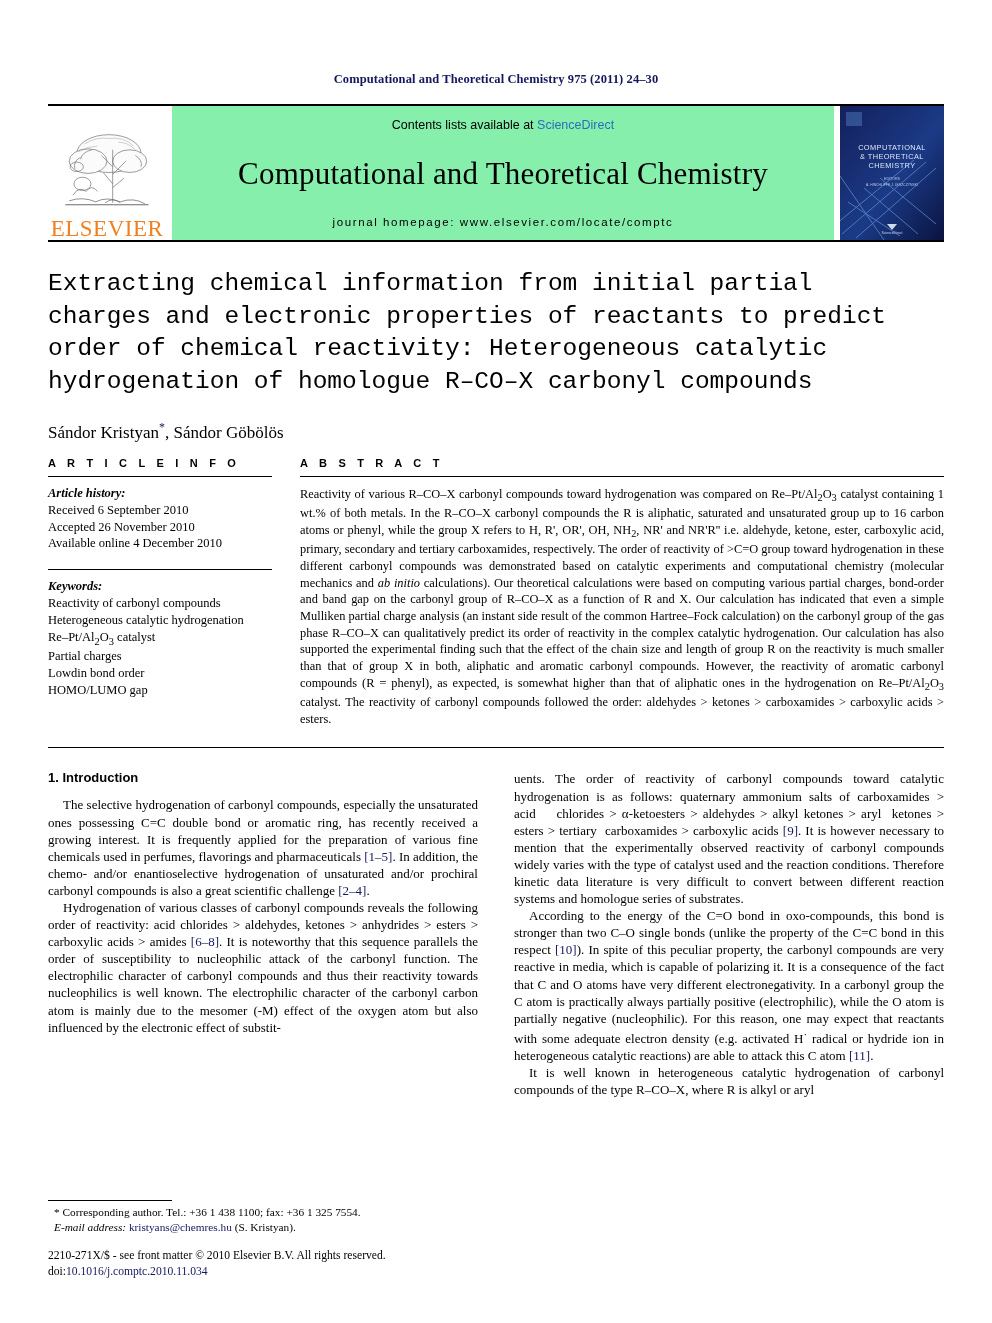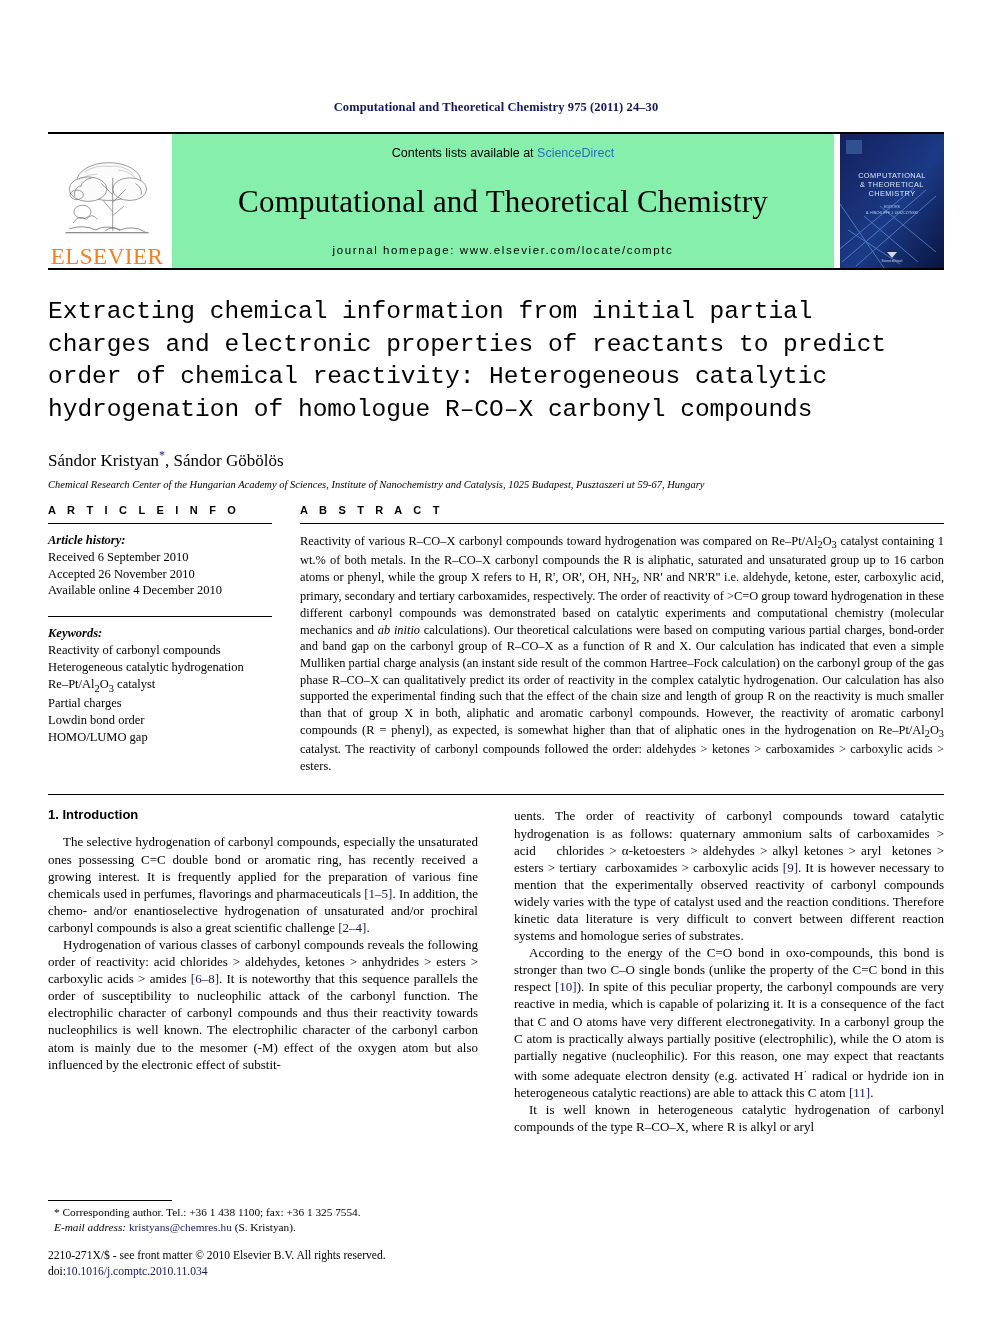--- a/index.html
+++ b/index.html
@@ -22,21 +22,21 @@
     box-sizing: border-box;
     padding: 0 48px;
   }
 
   
   .running-head {
     text-align: center;
     font-size: 12.5px;
     font-weight: bold;
     color: #15175e;
-    padding-top: 100px;
+    padding-top: 72px;
     letter-spacing: 0.1px;
   }
 
   
   .masthead {
     margin-top: 17px;
     border-top: 2.5px solid #000;
     display: flex;
     align-items: stretch;
     height: 134px;
@@ -175,21 +175,21 @@
     margin-top: 3px;
   }
 
   
   .body-rule {
     border-top: 1px solid #000;
     margin-top: 20px;
   }
   .body-cols {
     display: flex;
-    margin-top: 12px;
+    margin-top: 22px;
     column-gap: 34px;
     gap: 36px;
   }
   .bcol {
     flex: 1 1 0;
     min-width: 0;
   }
   h2.sec-title {
     font-family: "Liberation Sans", sans-serif;
     font-size: 13px;
@@ -310,21 +310,20 @@
   </div>
 
   <div class="title-rule"></div>
 
   <h1 class="article-title">Extracting chemical information from initial partial charges and electronic properties of reactants to predict order of chemical reactivity: Heterogeneous catalytic hydrogenation of homologue R–CO–X carbonyl compounds</h1>
 
   <div class="authors">
     <span>Sándor Kristyan</span><span class="star">*</span><span>, Sándor Göbölös</span>
   </div>
 
-  <div class="affiliation">Chemical Research Center of the Hungarian Academy of Sciences, Institute of Nanochemistry and Catalysis, 1025 Budapest, Pusztaszeri ut 59-67, Hungary</div>
 
   <div class="info-abstract">
 
     <div class="col-info">
       <div class="sec-head">A R T I C L E   I N F O</div>
       <div class="thin-rule"></div>
 
       <div class="sub-head">Article history:</div>
       <div class="info-line">Received 6 September 2010</div>
       <div class="info-line">Accepted 26 November 2010</div>

